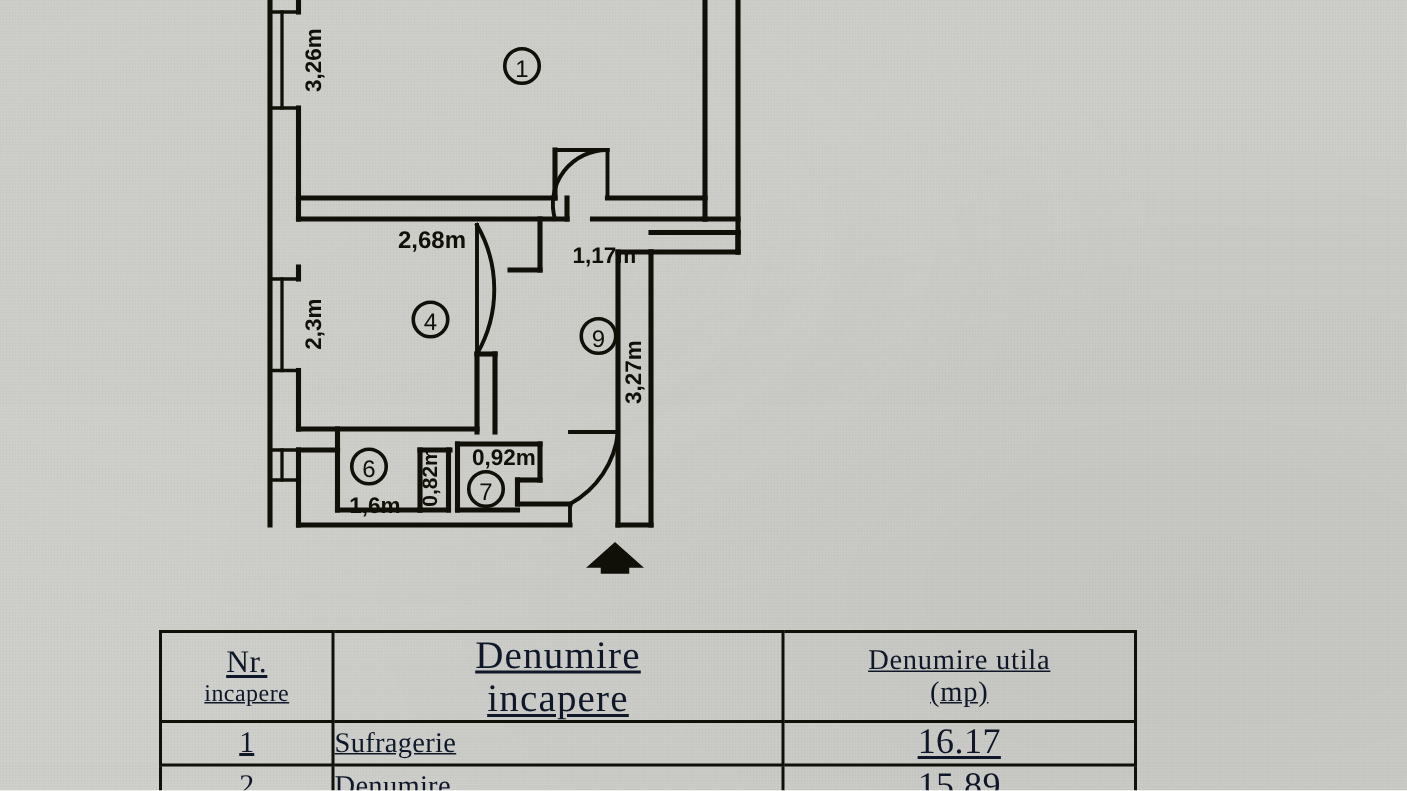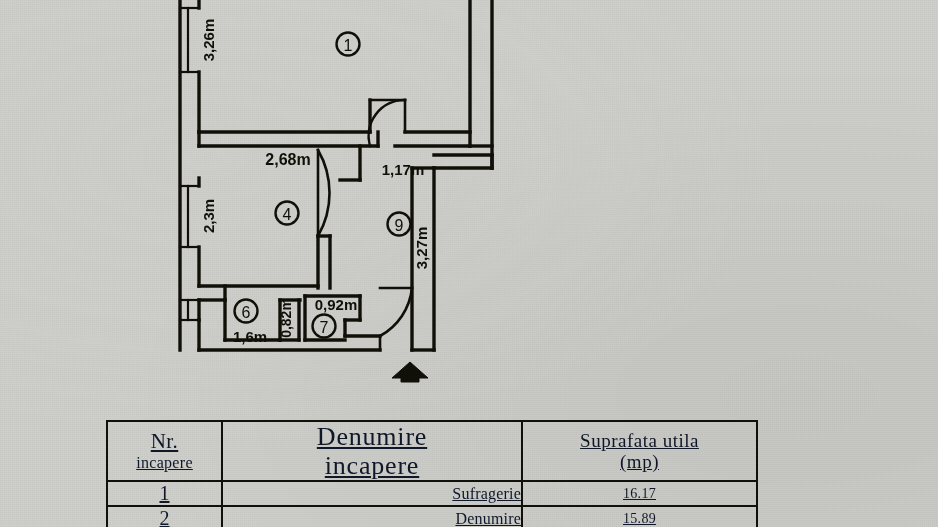--- a/index.html
+++ b/index.html
@@ -63,28 +63,28 @@
   .hdr-sub { font-size: 19px; letter-spacing: 0.5px; }
   .col-nr   { width: 115px; }
   .col-name { width: 300px; }
   .col-area { width: 235px; }
   .cell-nr {
     text-align: center;
     font-size: 20px;
     padding: 2px 0 3px 0;
   }
   .cell-name {
-    text-align: right;
-    font-size: 16px;
+    text-align: left;
+    font-size: 19px;
     padding: 2px 0 3px 10px;
     letter-spacing: 0.2px;
   }
   .cell-area {
     text-align: center;
-    font-size: 14px;
+    font-size: 24px;
     padding: 2px 0 3px 0;
     letter-spacing: 0.3px;
   }
 </style>
 </head>
 <body>
 
 <div id="page">
 
   <svg id="floorplan-svg" width="938" height="527" viewBox="0 0 938 527">
@@ -227,21 +227,21 @@
       <tr>
         <th class="hdr-cell">
           <div class="hdr-l1">Nr.</div>
           <div class="hdr-l2">incapere</div>
         </th>
         <th class="hdr-cell">
           <div class="hdr-big">Denumire</div>
           <div class="hdr-big">incapere</div>
         </th>
         <th class="hdr-cell">
-          <div class="hdr-sub">Suprafata  utila</div>
+          <div class="hdr-sub">Denumire  utila</div>
           <div class="hdr-sub">(mp)</div>
         </th>
       </tr>
     </thead>
     <tbody>
       <tr>
         <td class="cell-nr">1</td>
         <td class="cell-name">Sufragerie</td>
         <td class="cell-area">16.17</td>
       </tr>

